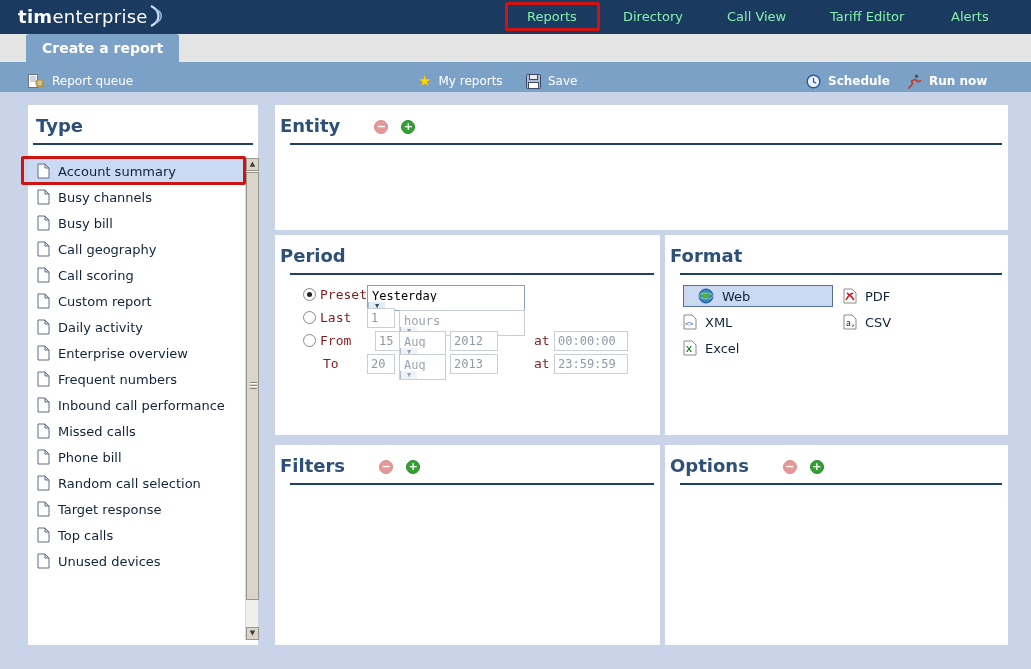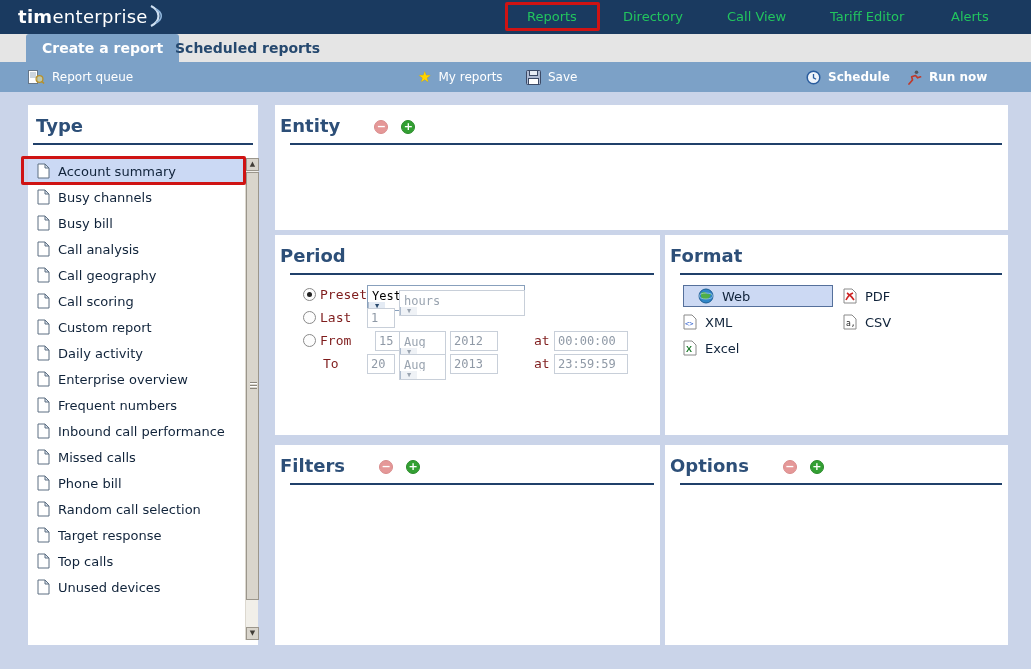--- a/index.html
+++ b/index.html
@@ -9,31 +9,31 @@
     background:#cad4e9;
     font-family:"DejaVu Sans","Liberation Sans",sans-serif;
   }
 
   
   #topbar { position:absolute; left:0; top:0; width:1031px; height:34px; background:#1a3a60; }
   #logo { position:absolute; left:18px; top:4px; display:flex; align-items:center; color:#fff; font-size:18px; }
   #logo .logo-bold { font-weight:bold; letter-spacing:.3px; }
   #logo .logo-rest { font-weight:normal; letter-spacing:.3px; }
   #logo .swoosh { margin-left:2px; display:flex; align-items:center; }
-  .nav-item { position:absolute; top:0; height:34px; line-height:34px; color:#22c55e; font-size:13px; cursor:pointer; white-space:nowrap; }
+  .nav-item { position:absolute; top:0; height:34px; line-height:34px; color:#86efac; font-size:13px; cursor:pointer; white-space:nowrap; }
 
   
   #tabrow { position:absolute; left:0; top:34px; width:1031px; height:28px; background:#e5e5e5; }
   #tab-create { position:absolute; left:26px; top:0; height:28px; line-height:28px; padding:0 16px;
     background:#7ca1c7; color:#fff; font-weight:bold; font-size:14px; border-radius:3px 3px 0 0; cursor:pointer; }
   #tab-scheduled { position:absolute; left:175px; top:0; height:28px; line-height:28px; color:#26496f; font-weight:bold; font-size:14px; cursor:pointer; }
 
   
   #toolbar { position:absolute; left:0; top:62px; width:1031px; height:30px; background:#7ca1c7; }
-  .tbtn { position:absolute; top:0; height:30px; display:flex; align-items:center; gap:7px; color:#fff; font-size:12px; cursor:pointer; white-space:nowrap; }
+  .tbtn { position:absolute; top:12px; height:30px; display:flex; align-items:flex-start; gap:7px; color:#fff; font-size:12px; cursor:pointer; white-space:nowrap; }
   .tbtn.bold { font-weight:bold; }
   .star { color:#ffd400; font-size:15px; line-height:15px; text-shadow:0 0 1px #a98600; }
 
   
   .panel { position:absolute; background:#fff; }
   .panel-head { display:flex; align-items:center; padding:10px 0 0 5px; }
   .panel-title { font-size:18px; font-weight:bold; color:#2d4f78; }
   .head-icons { display:flex; gap:13px; margin-left:34px; margin-top:2px; }
   .circle-icon { width:14px; height:14px; border-radius:50%; color:#fff; font-size:11px; font-weight:bold;
     text-align:center; line-height:12px; cursor:pointer; }
@@ -105,21 +105,20 @@
   </div>
   <div class="nav-item" style="left:527px">Reports</div>
   <div class="nav-item" style="left:623px">Directory</div>
   <div class="nav-item" style="left:727px">Call View</div>
   <div class="nav-item" style="left:830px">Tariff Editor</div>
   <div class="nav-item" style="left:951px">Alerts</div>
 </div>
 
 <div id="tabrow">
   <div id="tab-create">Create a report</div>
-  <div id="tab-scheduled">Scheduled reports</div>
 </div>
 
 <div id="toolbar">
   <div class="tbtn" style="left:28px">
     <svg class="icon" width="17" height="15" viewBox="0 0 17 15">
         <rect x="0.5" y="0.5" width="9" height="13" fill="#fff" stroke="#667789"></rect>
         <line x1="2" y1="3" x2="8" y2="3" stroke="#9aabbc"></line>
         <line x1="2" y1="5" x2="8" y2="5" stroke="#9aabbc"></line>
         <line x1="2" y1="7" x2="8" y2="7" stroke="#9aabbc"></line>
         <circle cx="11.5" cy="9" r="3.4" fill="rgba(255,240,150,0.5)" stroke="#b8912a" stroke-width="1.3"></circle>
@@ -181,27 +180,20 @@
           <path d="M1 1 h7 l4 4 v10 h-11 z" fill="#fff" stroke="#5d6f82"></path>
           <path d="M8 1 v4 h4 z" fill="#dce4ee" stroke="#5d6f82"></path>
         </svg>
       <span>Busy bill</span>
     </div>
     <div class="type-item">
       <svg class="doc-icon" width="13" height="16" viewBox="0 0 13 16">
           <path d="M1 1 h7 l4 4 v10 h-11 z" fill="#fff" stroke="#5d6f82"></path>
           <path d="M8 1 v4 h4 z" fill="#dce4ee" stroke="#5d6f82"></path>
         </svg>
-      <span>Call analysis</span>
-    </div>
-    <div class="type-item">
-      <svg class="doc-icon" width="13" height="16" viewBox="0 0 13 16">
-          <path d="M1 1 h7 l4 4 v10 h-11 z" fill="#fff" stroke="#5d6f82"></path>
-          <path d="M8 1 v4 h4 z" fill="#dce4ee" stroke="#5d6f82"></path>
-        </svg>
       <span>Call geography</span>
     </div>
     <div class="type-item">
       <svg class="doc-icon" width="13" height="16" viewBox="0 0 13 16">
           <path d="M1 1 h7 l4 4 v10 h-11 z" fill="#fff" stroke="#5d6f82"></path>
           <path d="M8 1 v4 h4 z" fill="#dce4ee" stroke="#5d6f82"></path>
         </svg>
       <span>Call scoring</span>
     </div>
     <div class="type-item">
@@ -312,21 +304,21 @@
   <div class="radio checked" style="left:28px; top:53px"></div>
   <div class="pp-label" style="left:45px; top:52px">Preset</div>
   <div class="combo" style="left:92px; top:50px; width:158px">
     <span class="combo-text">Yesterday</span>
     <span class="combo-btn">▼</span>
   </div>
 
   <div class="radio" style="left:28px; top:76px"></div>
   <div class="pp-label" style="left:45px; top:75px">Last</div>
   <input class="tinput" style="left: 92px; top: 73px; width: 28px;" value="1">
-  <div class="combo disabled" style="left:124px; top:55px; width:126px">
+  <div class="combo disabled" style="left:124px; top:75px; width:126px">
     <span class="combo-text">hours</span>
     <span class="combo-btn">▼</span>
   </div>
 
   <div class="radio" style="left:28px; top:99px"></div>
   <div class="pp-label" style="left:45px; top:98px">From</div>
   <input class="tinput" style="left: 100px; top: 96px; width: 28px;" value="15">
   <div class="combo disabled" style="left:124px; top:96px; width:47px">
     <span class="combo-text">Aug</span>
     <span class="combo-btn">▼</span>

